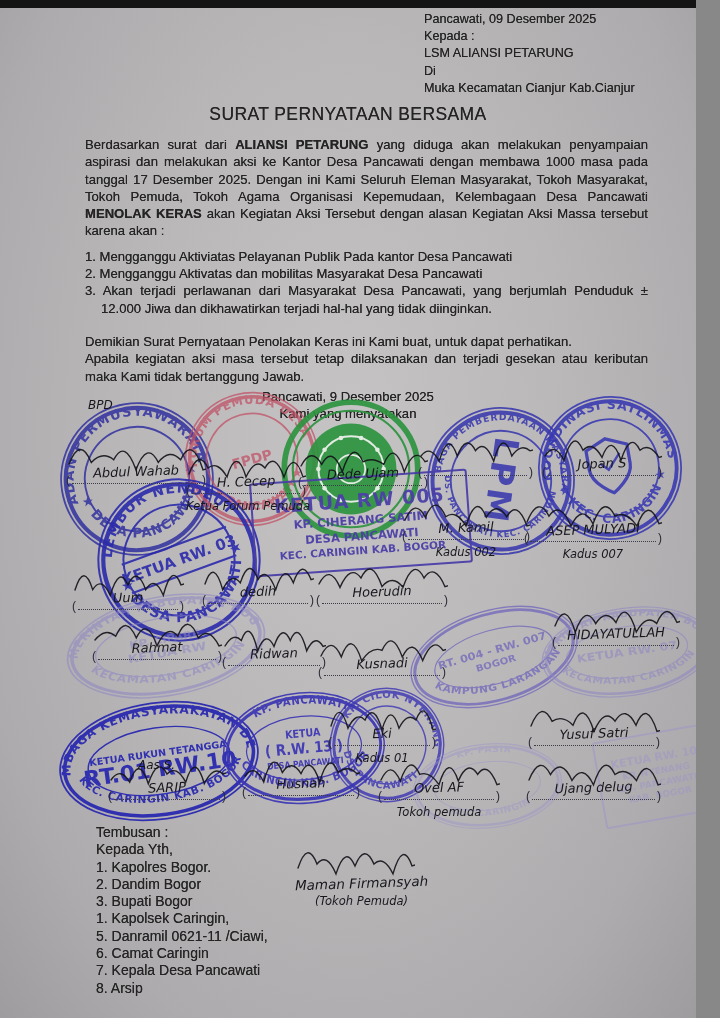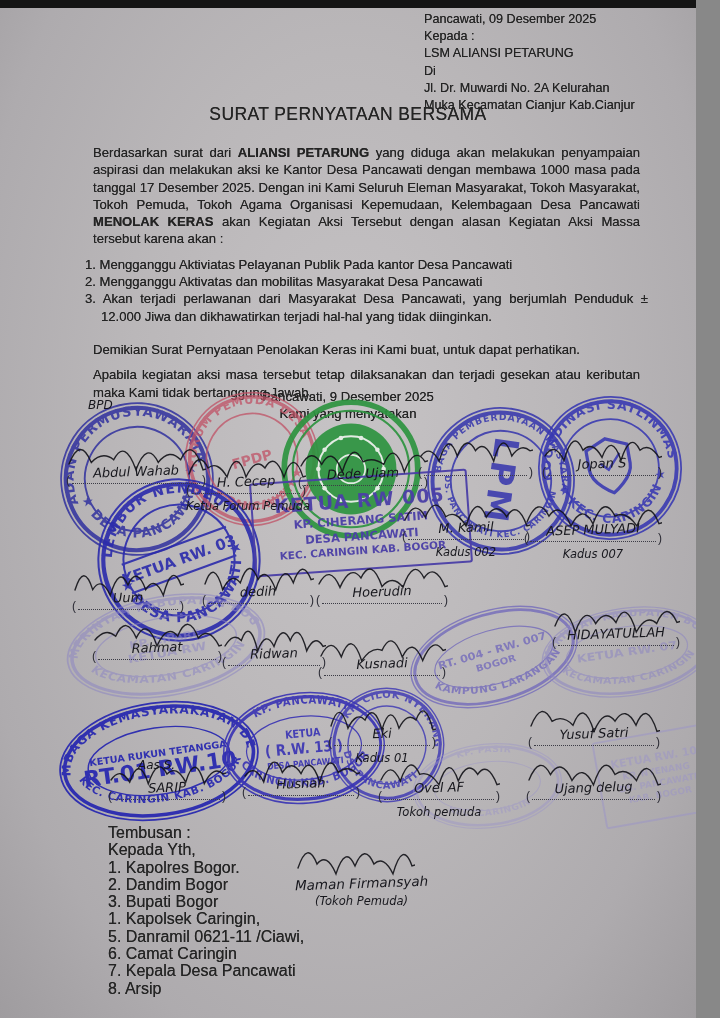--- a/index.html
+++ b/index.html
@@ -4,27 +4,27 @@
 <style>
   html,body{margin:0;padding:0;background:#888;}
   .scan{position:relative;width:696px;height:1018px;overflow:hidden;
     background:radial-gradient(ellipse at 50% 42%, #c6c3c5 0%, #bab7b9 45%, #aeabae 78%, #9f9c9f 100%);
     font-family:"Liberation Sans", sans-serif;color:#222;}
   .topbar{position:absolute;top:0;left:0;right:0;height:8px;background:#141414;}
   .typed{color:#242424;text-shadow:0 0 .5px #3a3a3a;}
   .header{position:absolute;left:424px;top:11px;font-size:12.6px;line-height:17.2px;}
   .title{position:absolute;left:0;right:0;top:104px;text-align:center;font-size:17.5px;letter-spacing:.4px;}
   .bodycol{position:absolute;left:85px;top:136px;width:563px;font-size:13.1px;line-height:17.3px;text-align:justify;z-index:1;}
-  .bodycol p{margin:8px;}
+  .bodycol p{margin:0;}
   #p1{margin-bottom:8px;}
   #reasons{margin-bottom:16px;}
   #reasons .ritem{padding-left:16px;text-indent:-16px;}
   #p2{margin-bottom:18px;}
   .closing{position:absolute;left:0;right:0;top:388px;text-align:center;font-size:13.1px;line-height:17.3px;z-index:1;}
-  .tembusan{position:absolute;left:108px;top:824px;font-size:16px;line-height:17.3px;z-index:2;}
+  .tembusan{position:absolute;left:96px;top:824px;font-size:14px;line-height:17.3px;z-index:2;}
   #sigzone{position:absolute;inset:0;z-index:4;}
   .stamp{position:absolute;}
   svg.stamp text{font-family:"DejaVu Sans",sans-serif;}
   .rectstamp{position:absolute;border:2.5px solid;border-radius:3px;display:flex;flex-direction:column;justify-content:center;gap:1px;
     text-align:center;font-family:"DejaVu Sans",sans-serif;font-weight:bold;line-height:1.25;box-sizing:border-box;padding:2px;}
   .sig{position:absolute;z-index:5;}
   .ink{font-family:"DejaVu Sans",sans-serif;font-style:italic;color:#17171d;}
   .squig{display:block;margin-bottom:-7px;}
   .sigline{position:relative;display:flex;align-items:flex-end;height:15px;font-size:12px;color:#2b2b34;}
   .sigline .dots{flex:1;border-bottom:1.6px dotted #3c3c46;margin:0 2px 2px;}
@@ -37,21 +37,20 @@
 <body>
 
 <div class="scan">
   <div class="topbar"></div>
 
   <div class="header typed">
     <div>Pancawati, 09 Desember 2025</div>
     <div>Kepada :</div>
     <div>LSM ALIANSI PETARUNG</div>
     <div>Di</div>
-    <div>Jl. Dr. Muwardi No. 2A Kelurahan</div>
     <div>Muka Kecamatan Cianjur Kab.Cianjur</div>
   </div>
 
   <div class="title typed">SURAT PERNYATAAN BERSAMA</div>
 
   <div class="bodycol typed">
     <p id="p1"><span>Berdasarkan surat dari </span><b>ALIANSI PETARUNG</b><span> yang diduga akan melakukan penyampaian aspirasi dan melakukan aksi ke Kantor Desa Pancawati dengan membawa 1000 masa pada tanggal 17 Desember 2025. Dengan ini Kami Seluruh Eleman Masyarakat, Tokoh Masyarakat, Tokoh Pemuda, Tokoh Agama Organisasi Kepemudaan, Kelembagaan Desa Pancawati </span><b>MENOLAK KERAS</b><span> akan Kegiatan Aksi Tersebut dengan alasan Kegiatan Aksi Massa tersebut karena akan :</span></p>
     <div id="reasons">
         <div class="ritem">1. Mengganggu Aktiviatas Pelayanan Publik Pada kantor Desa Pancawati</div>
         <div class="ritem">2. Mengganggu Aktivatas dan mobilitas Masyarakat Desa Pancawati</div>

